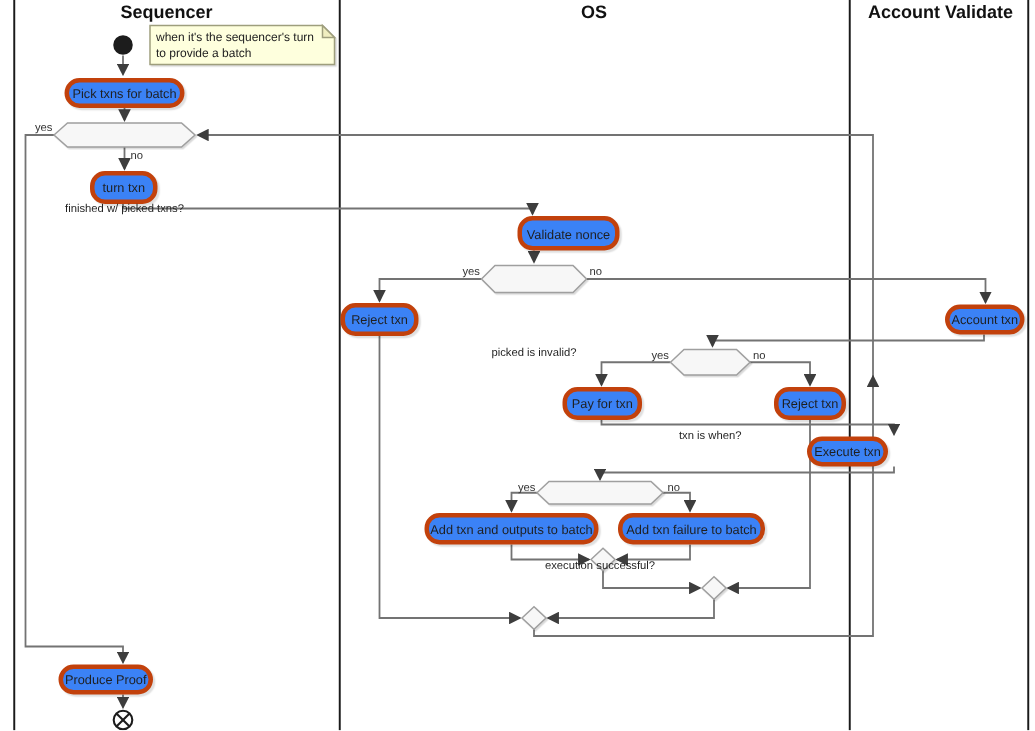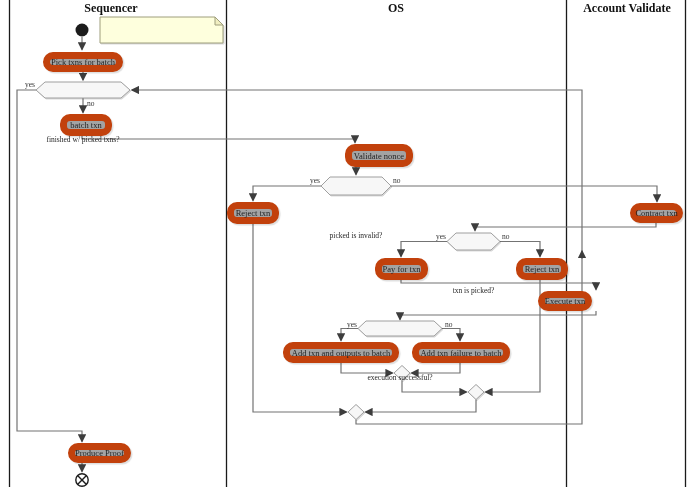--- a/index.html
+++ b/index.html
@@ -1,27 +1,27 @@
 <!DOCTYPE html>
 <html><head>
 <meta charset="utf-8">
 <style>
   html,body{margin:0;padding:0;background:#ffffff;}
   #stage{
     position:relative;width:690px;height:487px;background:#ffffff;
-    font-family:Liberation Serif, serif;overflow:hidden;
+    font-family:Liberation Sans, sans-serif;overflow:hidden;
   }
   #wires{position:absolute;left:0;top:0;width:690px;height:487px;}
   .shape{filter:drop-shadow(1px 1px 0.5px rgba(0,0,0,0.15));}
   .lane-title{
     position:absolute;top:1px;transform:translateX(-50%);
     font-size:12px;font-weight:bold;color:#111;white-space:nowrap;
   }
   .node{
-    position:absolute;background:#a3a3a3;border:7px solid #c2410c;border-radius:10px;
+    position:absolute;background:#3b82f6;border:3px solid #c2410c;border-radius:10px;
     display:flex;align-items:center;justify-content:center;
     font-size:8.5px;color:#1f1f1f;white-space:nowrap;
     box-shadow:1.5px 1.5px 1px rgba(0,0,0,0.13);box-sizing:border-box;padding:0 19px;
   }
   .dec-text{
     position:absolute;transform:translate(-50%,-50%);
     font-size:7.5px;color:#1f1f1f;white-space:nowrap;margin-top:48px;
   }
   .edge-label{
     position:absolute;font-size:7.5px;color:#333;white-space:nowrap;line-height:1;
@@ -95,36 +95,40 @@
       <circle cx="82" cy="480" r="6.2" fill="#ffffff"></circle>
       <line x1="77.8" y1="475.8" x2="86.2" y2="484.2"></line>
       <line x1="86.2" y1="475.8" x2="77.8" y2="484.2"></line>
     </g>
   </svg>
 
   <div class="lane-title" style="left:111px;">Sequencer</div>
   <div class="lane-title" style="left:396px;">OS</div>
   <div class="lane-title" style="left:627px;">Account Validate</div>
 
+  <div class="note-text">
+    <div>when it's the sequencer's turn</div>
+    <div>to provide a batch</div>
+  </div>
 
   <div class="node" style="left:43px;top:52px;width:80px;height:20px;">Pick txns for batch</div>
-  <div class="node" style="left:60px;top:114px;width:45px;height:22px;">batch txn</div>
+  <div class="node" style="left:60px;top:114px;width:45px;height:22px;">turn txn</div>
   <div class="node" style="left:322px;top:144px;width:68px;height:23px;margin-left:23px;">Validate nonce</div>
   <div class="node" style="left:227px;top:202px;width:52px;height:22px;">Reject txn</div>
-  <div class="node" style="left:630px;top:203px;width:53px;height:20px;">Contract txn</div>
+  <div class="node" style="left:630px;top:203px;width:53px;height:20px;">Account txn</div>
   <div class="node" style="left:375px;top:258px;width:53px;height:22px;">Pay for txn</div>
   <div class="node" style="left:516px;top:258px;width:48px;height:22px;">Reject txn</div>
   <div class="node" style="left:538px;top:291px;width:54px;height:20px;">Execute txn</div>
   <div class="node" style="left:283px;top:342px;width:116px;height:21px;">Add txn and outputs to batch</div>
   <div class="node" style="left:412px;top:342px;width:98px;height:21px;">Add txn failure to batch</div>
-  <div class="node" style="left:68px;top:443px;width:63px;height:20px;">Produce Proof</div>
+  <div class="node" style="left:39px;top:443px;width:63px;height:20px;">Produce Proof</div>
 
   <div class="dec-text" style="left:83px;top:90.5px;">finished w/ picked txns?</div>
   <div class="dec-text" style="left:356px;top:186.5px;">picked is invalid?</div>
-  <div class="dec-text" style="left:473.5px;top:242px;">txn is picked?</div>
+  <div class="dec-text" style="left:473.5px;top:242px;">txn is when?</div>
   <div class="dec-text" style="left:400px;top:329px;">execution successful?</div>
 
   <div class="edge-label right-aligned" style="left:35px;top:81px;">yes</div>
   <div class="edge-label" style="left:87px;top:100px;">no</div>
   <div class="edge-label right-aligned" style="left:320px;top:177px;">yes</div>
   <div class="edge-label" style="left:393px;top:177px;">no</div>
   <div class="edge-label right-aligned" style="left:446px;top:233px;">yes</div>
   <div class="edge-label" style="left:502px;top:233px;">no</div>
   <div class="edge-label right-aligned" style="left:357px;top:321px;">yes</div>
   <div class="edge-label" style="left:445px;top:321px;">no</div>

